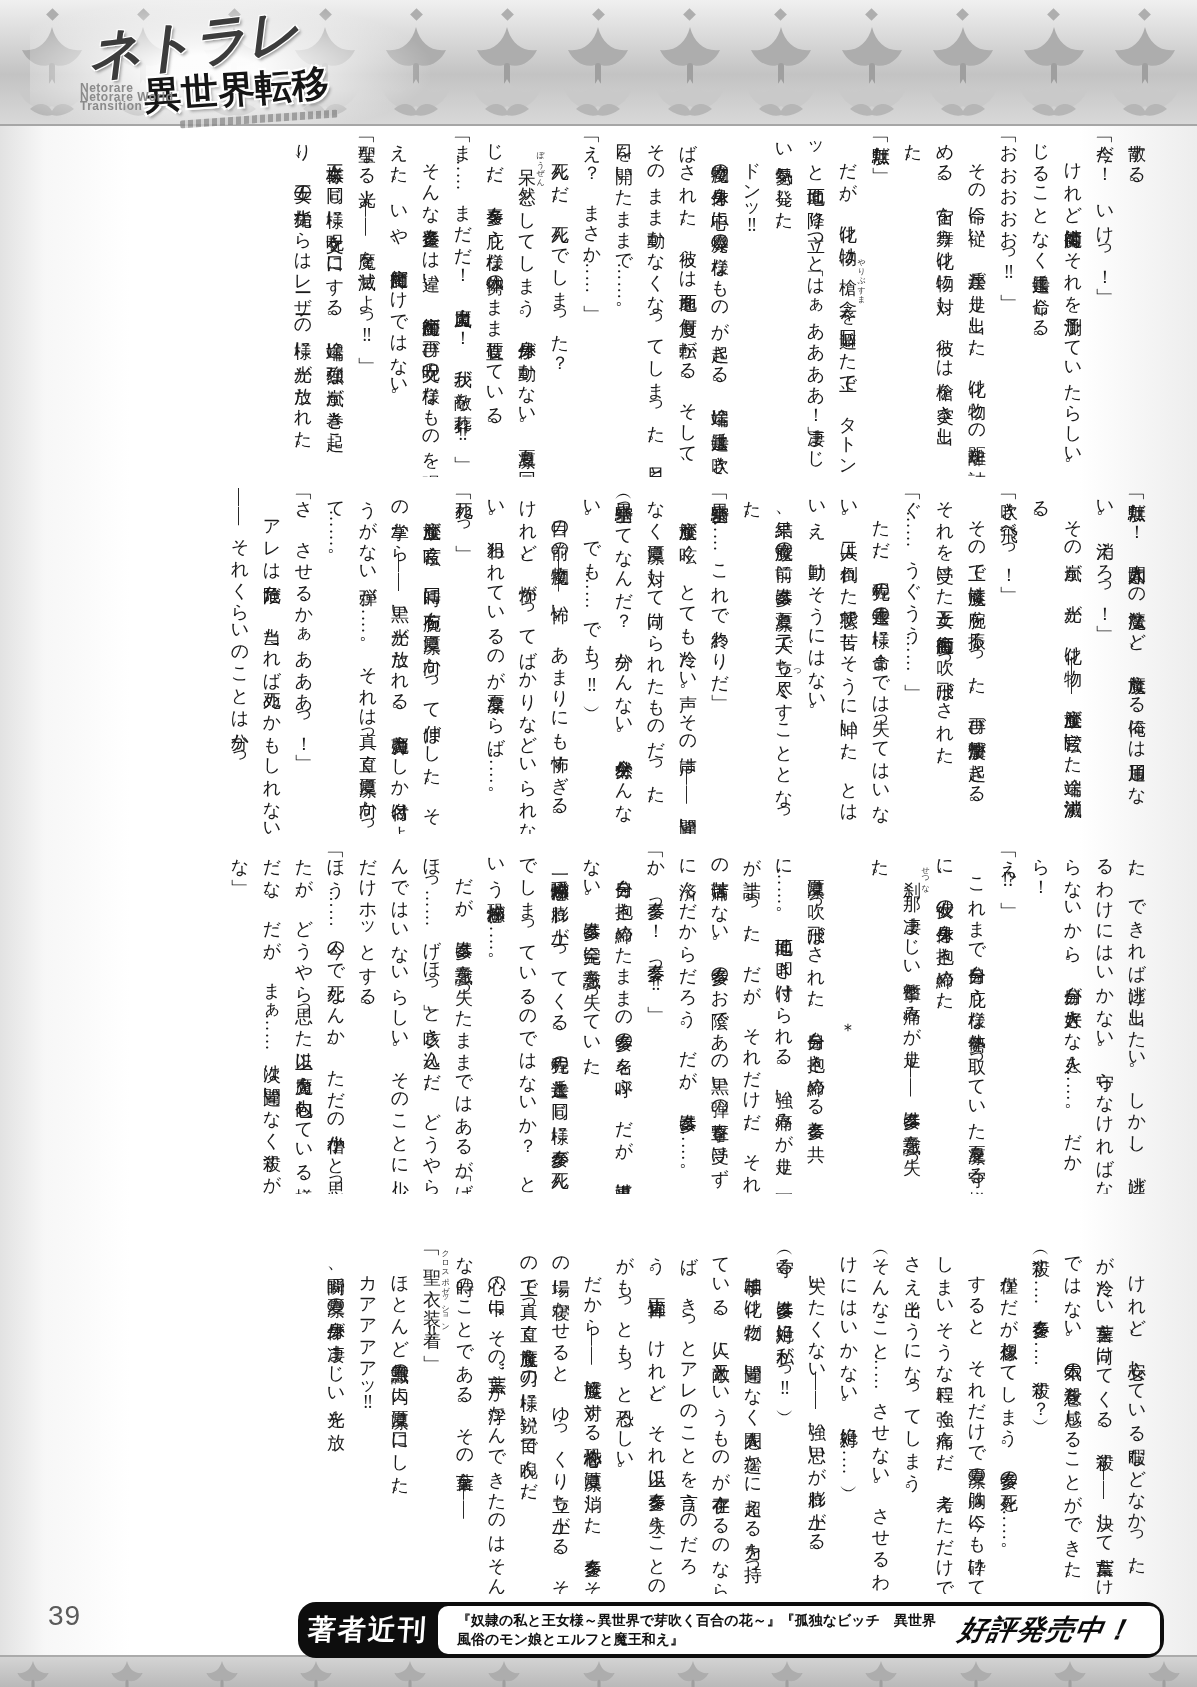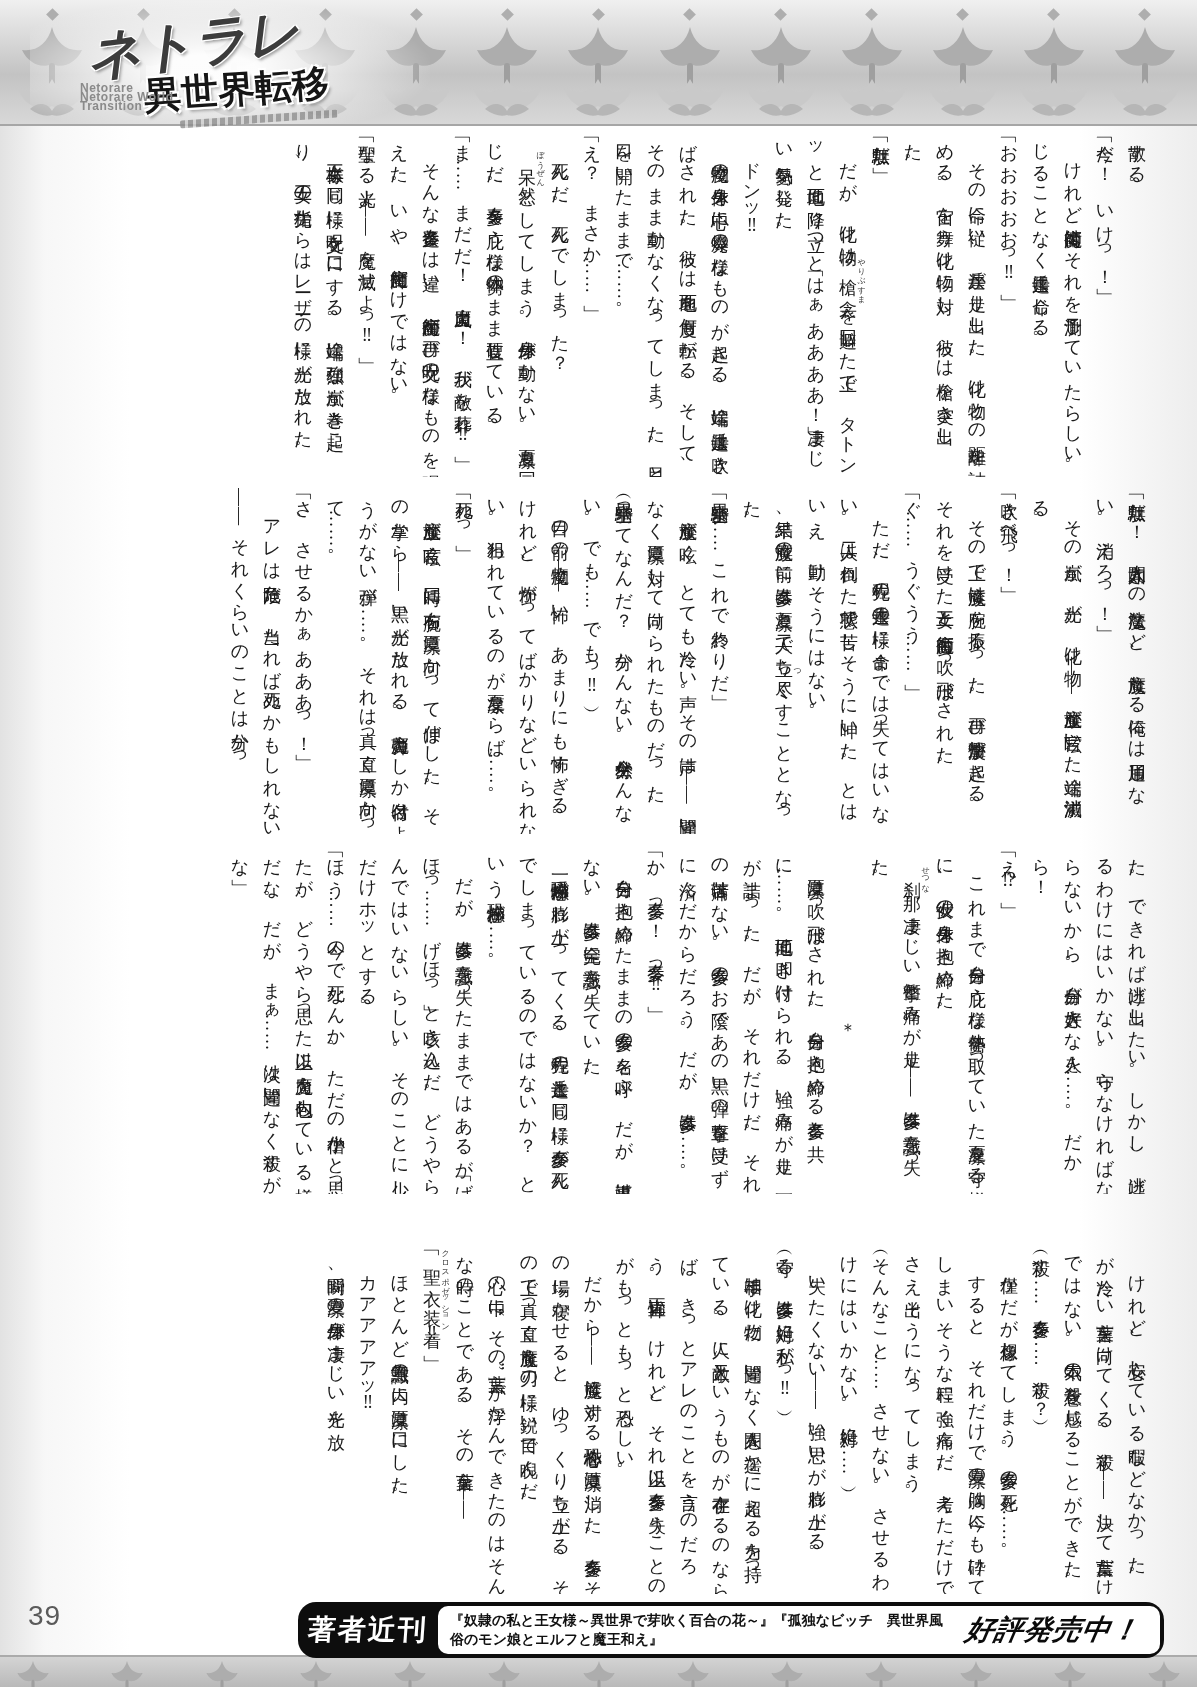--- a/index.html
+++ b/index.html
@@ -60,36 +60,36 @@
   }
   #band1{top:131px;height:346px;}
   #band2{top:488px;height:346px;}
   #band3{top:846px;height:348px;}
   #band4{top:1244px;height:350px;}
   .band p{margin:0;padding:0;}
   .band p.center-mark{text-align:center;}
   ruby rt{font-size:8px;letter-spacing:0;color:#333;}
   
   #page-number{
-    position:absolute;left:28px;top:1600px;font-family:"Liberation Sans",sans-serif;
+    position:absolute;left:48px;top:1600px;font-family:"Liberation Sans",sans-serif;
     font-size:28px;color:#5a5a5a;letter-spacing:1px;
   }
   #footer-bar{
     position:absolute;left:298px;top:1602px;width:866px;height:56px;
     background:#0d0d0d;border-radius:18px;display:flex;align-items:stretch;
     font-family:"Liberation Sans",sans-serif;z-index:6;
   }
   .footer-label{
     width:140px;display:flex;align-items:center;justify-content:center;
     color:#fff;font-weight:bold;font-size:28px;letter-spacing:2px;
     transform:skewX(-4deg);
   }
   .footer-inner{
     flex:1;background:#fff;border-radius:10px;margin:4px 4px 4px 0;
-    display:flex;align-items:center;padding:0 12px;gap:10px;box-sizing:border-box;
+    display:flex;align-items:center;padding:0 19px;gap:10px;box-sizing:border-box;
   }
   .footer-titles{flex:1;font-size:14px;font-weight:bold;line-height:19px;color:#101010;}
   .footer-badge{
     font-size:28px;font-weight:bold;font-style:italic;color:#0b0b0b;
     transform:skewX(-10deg);white-space:nowrap;padding:0 8px 0 0;letter-spacing:1px;
   }
 </style>
 </head>
 <body>
 

